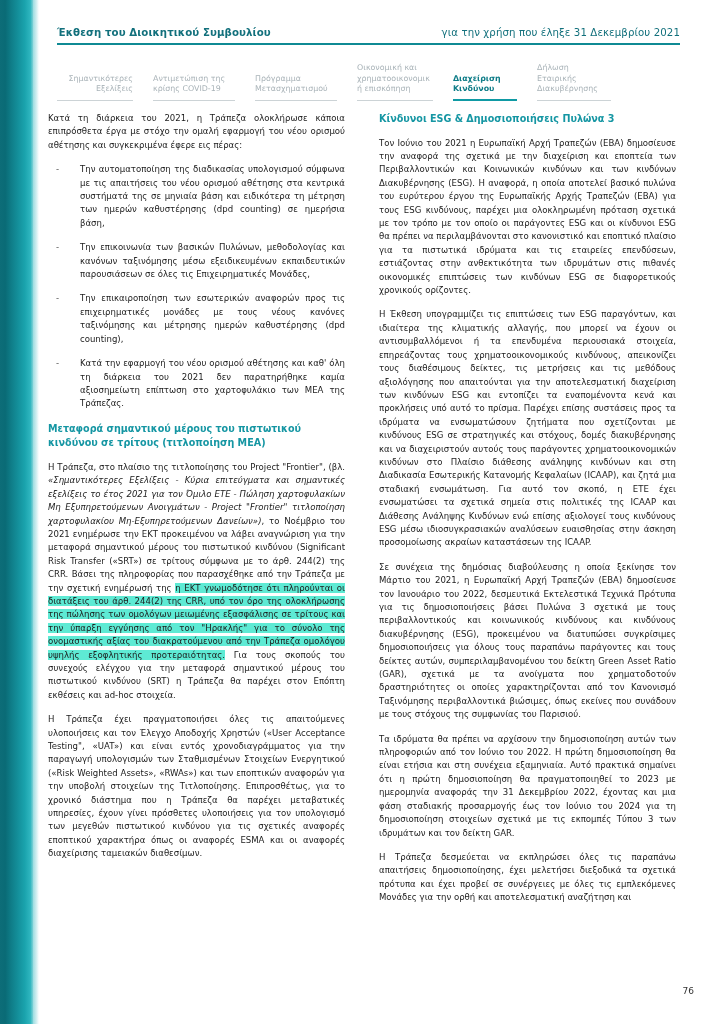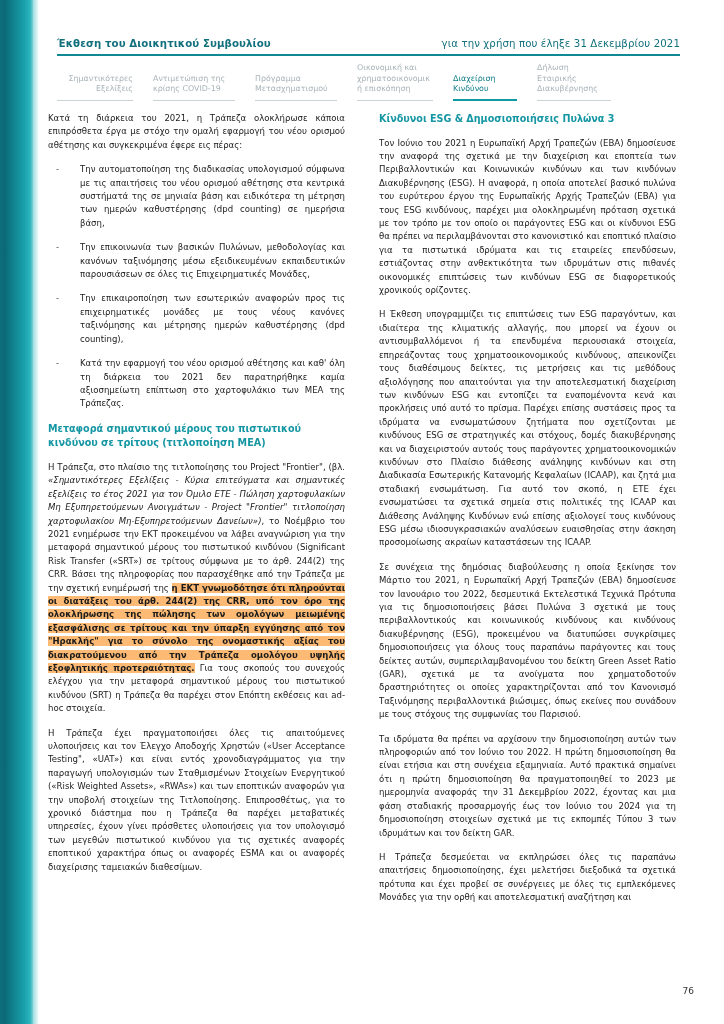--- a/index.html
+++ b/index.html
@@ -23,21 +23,21 @@
         #14909b 55%, #1aa3ad 75%, #2fb6bf 92%, #7fd2d7 100%);
   }
   .spine-edge {
     position: absolute; left: 33px; top: 0;
     width: 6px; height: 1024px;
     background: linear-gradient(to right, #9bdce0 0%, #cfeef0 55%, #ffffff 100%);
   }
 
   
   .header {
-    position: absolute; left: 57px; top: 38px; width: 623px;
+    position: absolute; left: 57px; top: 27px; width: 623px;
   }
   .header-row {
     display: flex; justify-content: space-between; align-items: baseline;
     padding-bottom: 5px;
   }
   .header-title {
     font-size: 10.2px; font-weight: bold; color: #12707c;
     letter-spacing: 0.1px;
   }
   .header-date {
@@ -63,21 +63,21 @@
     min-height: 30px;
     display: flex; flex-direction: column; justify-content: flex-end;
     cursor: default;
   }
   .nav-item .nav-label { display: block; }
   .nav-underline {
     position: absolute; left: 0; bottom: 0;
     height: 1.1px; background: #ccd3d6;
     width: calc(100% - 6px);
   }
-  .nav-item.active { color: #0f7d88; font-weight: normal; }
+  .nav-item.active { color: #0f7d88; font-weight: bold; }
   .nav-item.active .nav-underline { background: #0f9aa4; height: 2px; }
 
   
   .col {
     position: absolute;
     top: 112px;
     width: 297px;
     font-size: 8.55px;
     line-height: 13.4px;
     color: #1b1b1b;
@@ -107,24 +107,23 @@
   }
   ul.bullets li:last-child { margin-bottom: 0; }
   ul.bullets li::before {
     content: "-";
     position: absolute;
     left: 8px; top: 0;
     color: #555;
   }
   .italic { font-style: italic; }
   mark.hl {
-    background: #fdba74;
+    background: #5eead4;
     color: #1b1b1b;
     padding: 0;
-    font-weight: bold;
   }
 
   
   .pageno {
     position: absolute; right: 30px; bottom: 28px;
     font-size: 9px; color: #333;
   }
 </style>
 </head>
 <body>

